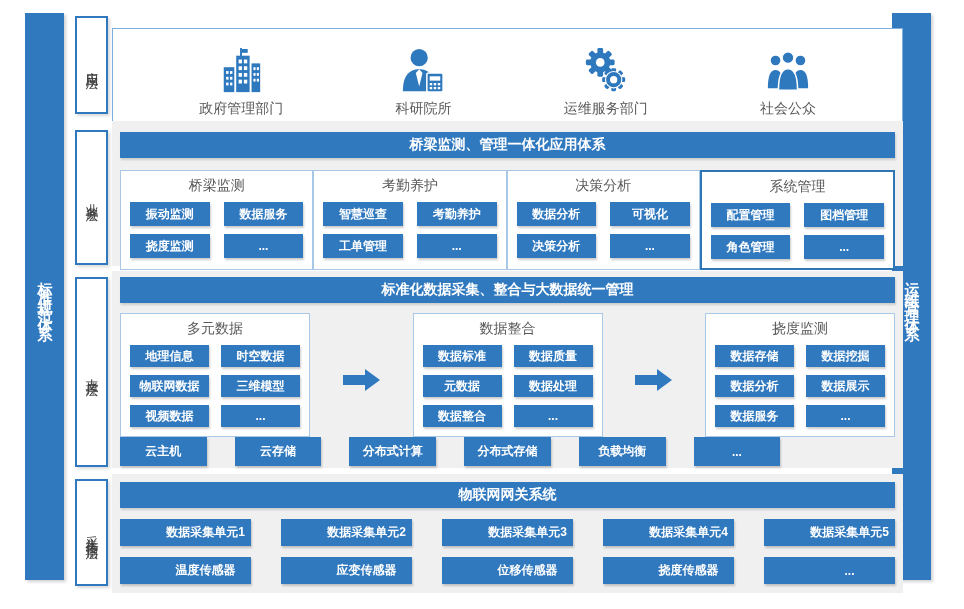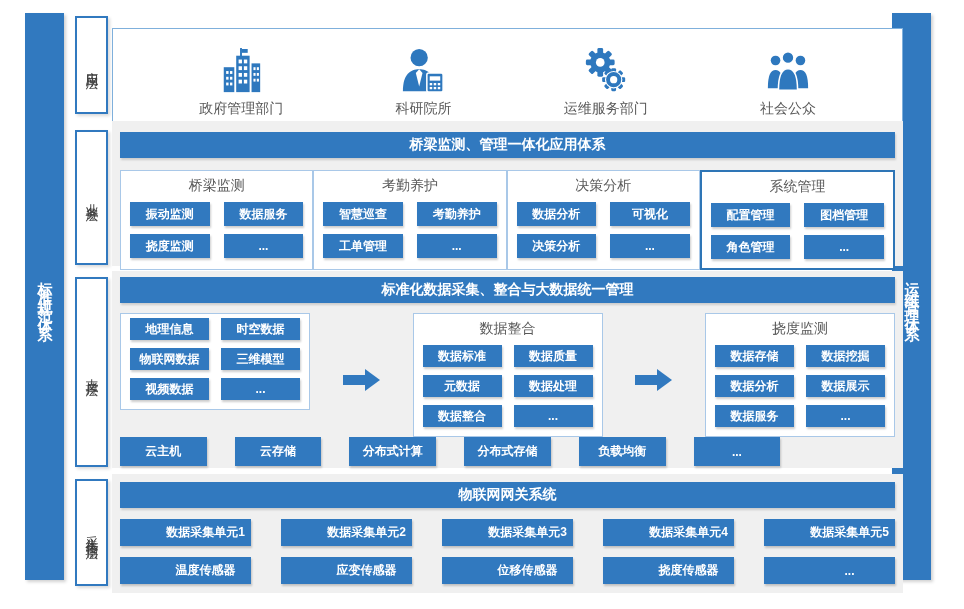--- a/index.html
+++ b/index.html
@@ -236,20 +236,21 @@
           <div class="btn">...</div>
         </div>
       </div>
     </div>
   </div>
 
   <div class="panel sup-panel">
     <div class="hdr">标准化数据采集、整合与大数据统一管理</div>
     <div class="sup-row">
       <div class="group sgroup">
+        <div class="gtitle">多元数据</div>
         <div class="sgrid">
           <div class="btn">地理信息</div>
           <div class="btn">时空数据</div>
           <div class="btn">物联网数据</div>
           <div class="btn">三维模型</div>
           <div class="btn">视频数据</div>
           <div class="btn">...</div>
         </div>
       </div>
       <div class="arrow">

